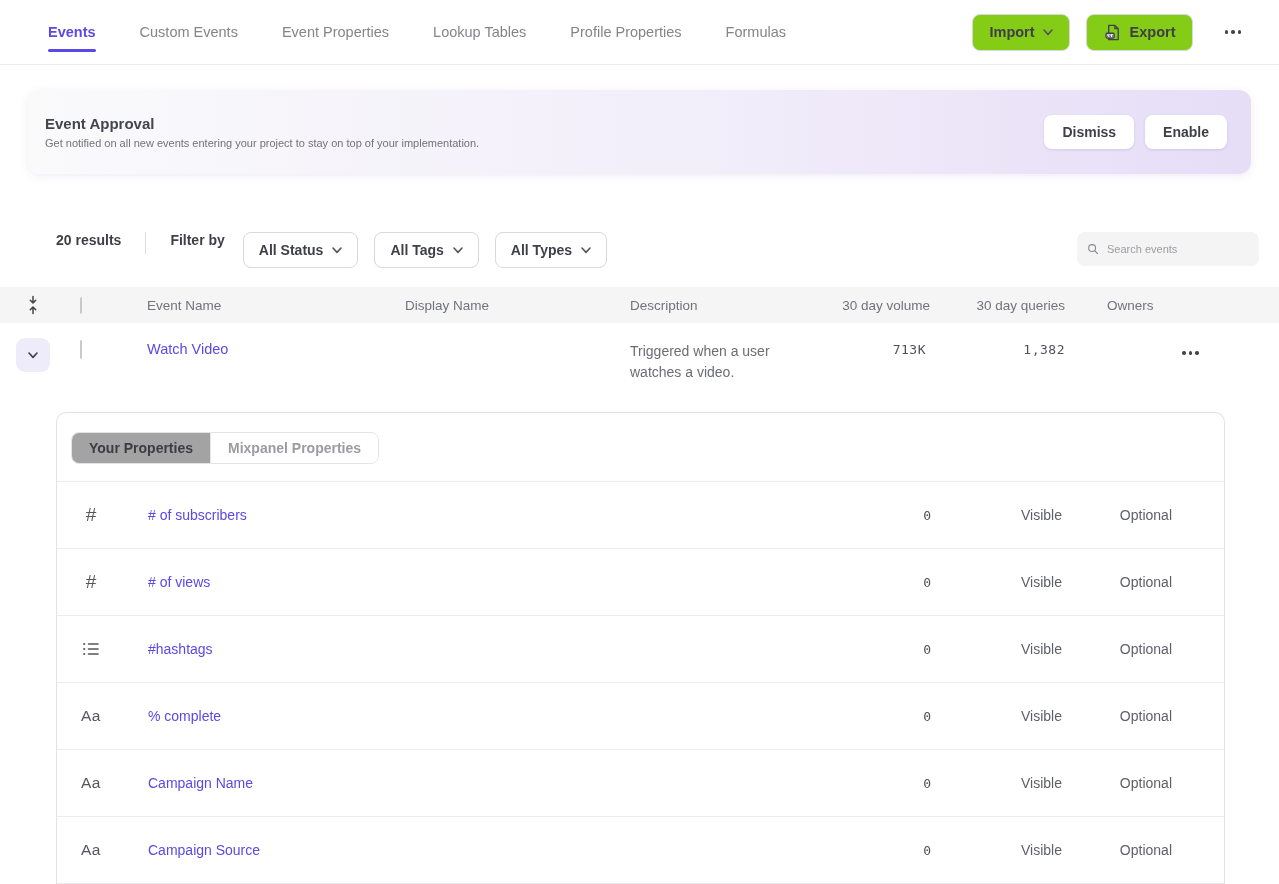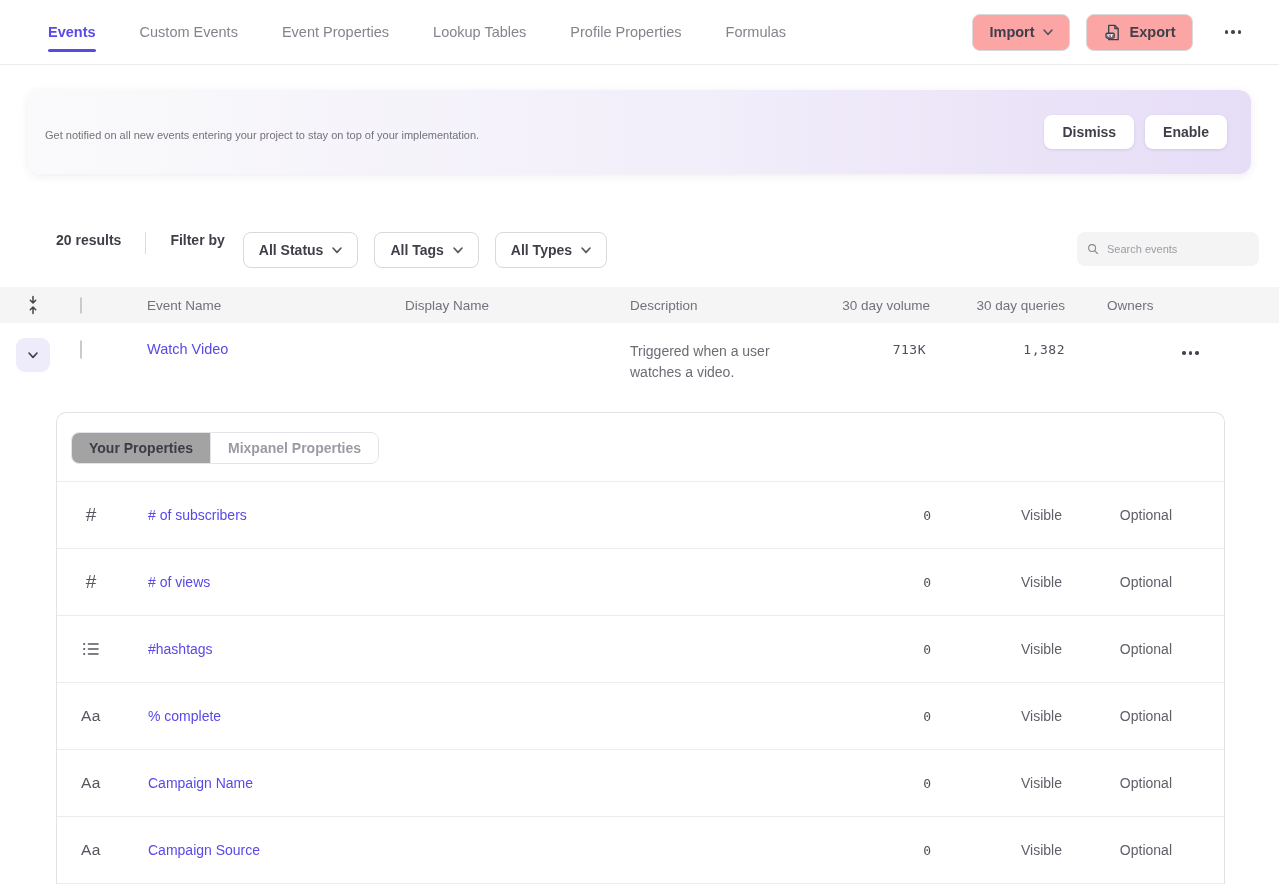--- a/index.html
+++ b/index.html
@@ -10,21 +10,21 @@
   .topbar { height:65px; border-bottom:1px solid #ececee; display:flex;
     align-items:center; padding:0 36px 0 48px; }
   .tabs { display:flex; gap:44px; height:100%; align-items:center;justify-content:space-between; }
   .tab { position:relative; height:100%; display:flex; align-items:center;
     font-size:14.5px; color:#84848d; font-weight:500; cursor:pointer; }
   .tab.active { color:#5949e6; font-weight:700; }
   .tab.active::after { content:""; position:absolute; left:0; right:0; bottom:12px;
     height:3px; border-radius:2px; background:#5949e6; }
   .topbar-actions { margin-left:auto; display:flex; align-items:center; gap:16px; }
   .btn { display:inline-flex; align-items:center; gap:8px; height:37px;
-    padding:0 16px; border:1px solid #d8d8dd; border-radius:8px; background:#fca5a5;
+    padding:0 16px; border:1px solid #d8d8dd; border-radius:8px; background:#84cc16;
     font-size:14.5px; font-weight:600; color:#3f3f49; cursor:pointer; }
   .kebab { display:flex; gap:3px; margin-left:14px; cursor:pointer; padding:6px 2px; }
   .kebab i { width:3.5px; height:3.5px; border-radius:50%; background:#44444e; }
 
   
   .banner { margin:25px 28px 0 28px; height:84px; border-radius:12px;
     background:linear-gradient(90deg,#fafafb 0%,#f2eefa 55%,#e6ddf7 100%);
     box-shadow:0 2px 8px rgba(90,70,140,0.10); display:flex; align-items:center;
     padding:0 24px 0 17px; }
   .banner-title { font-size:15px; font-weight:700; color:#45454e; }
@@ -141,20 +141,21 @@
     <div class="kebab">
         <i></i>
         <i></i>
         <i></i>
       </div>
   </div>
 </header>
 
 <section class="banner">
   <div>
+    <div class="banner-title">Event Approval</div>
     <div class="banner-desc">Get notified on all new events entering your project to stay on top of your implementation.</div>
   </div>
   <div class="banner-actions">
     <button class="banner-btn">Dismiss</button>
     <button class="banner-btn">Enable</button>
   </div>
 </section>
 
 <section class="filter-row">
   <span class="results">20 results</span>

